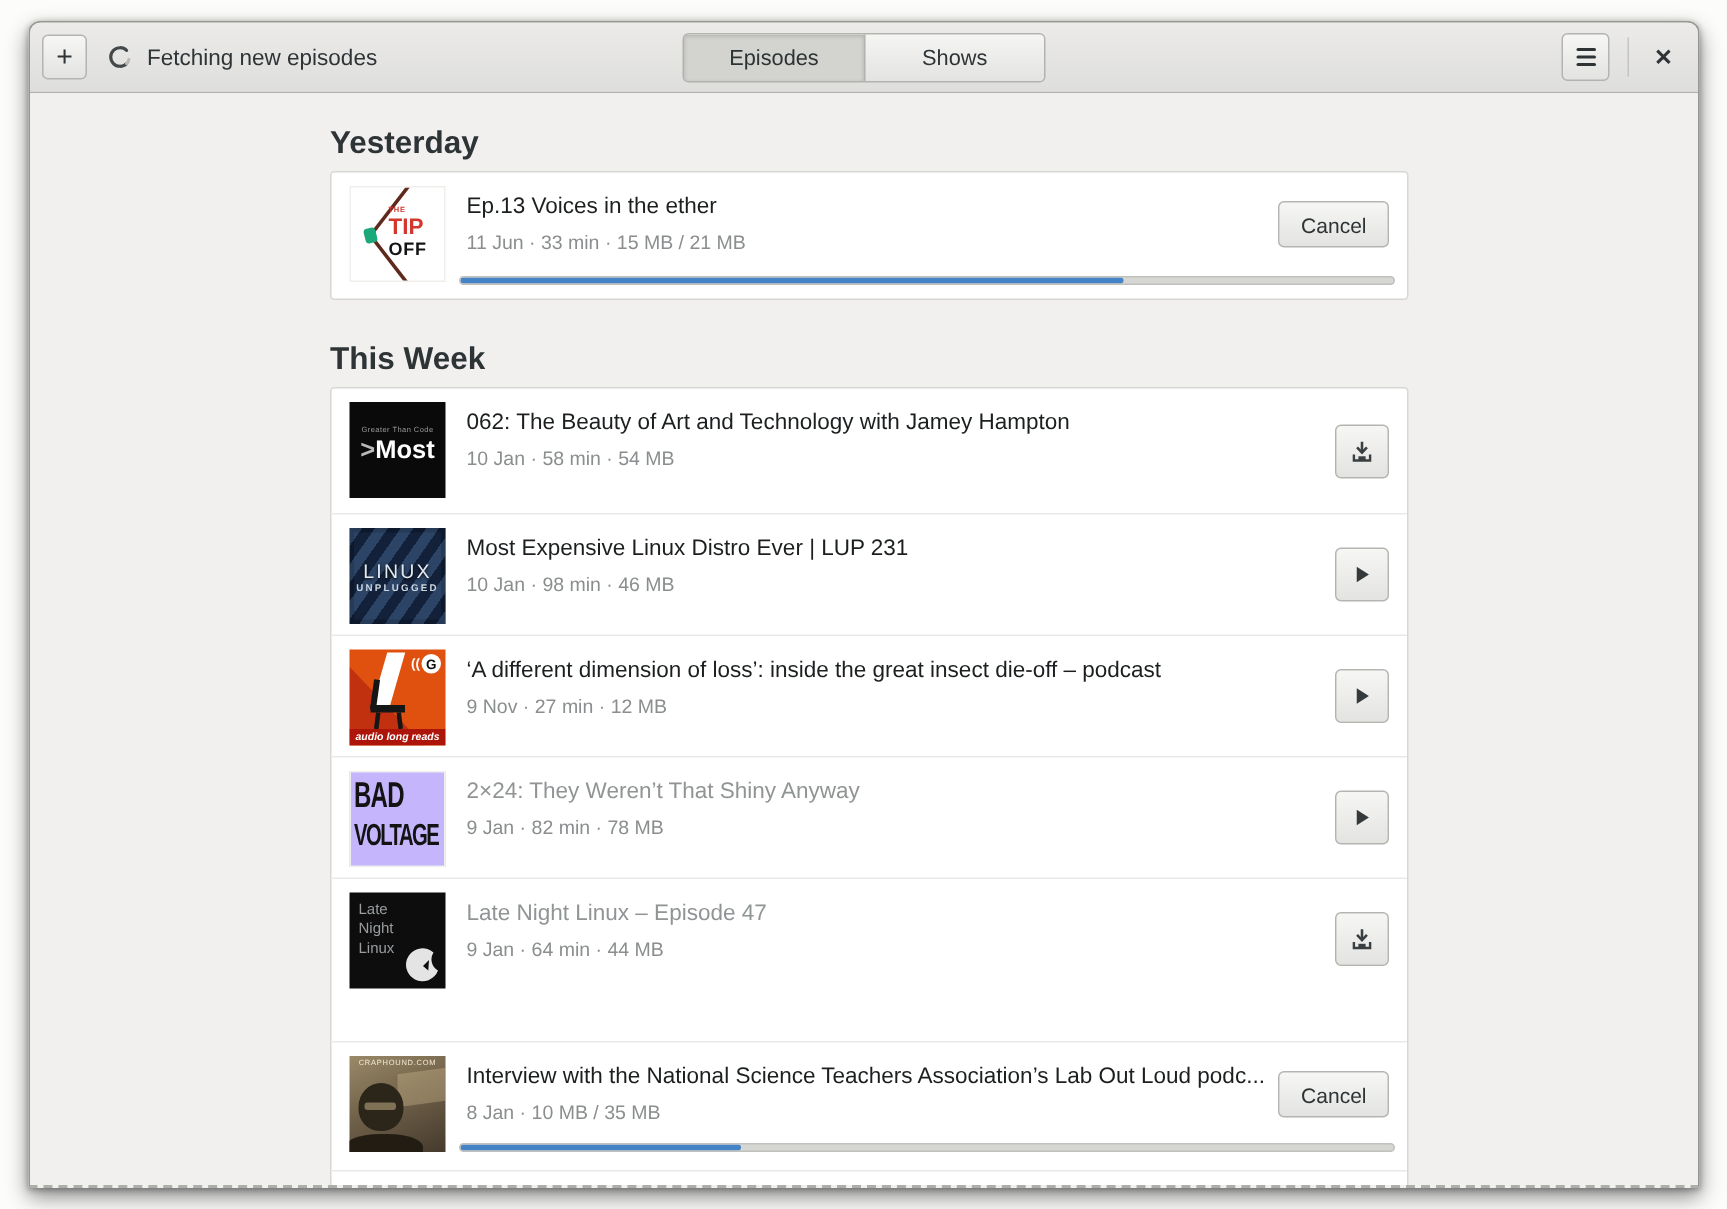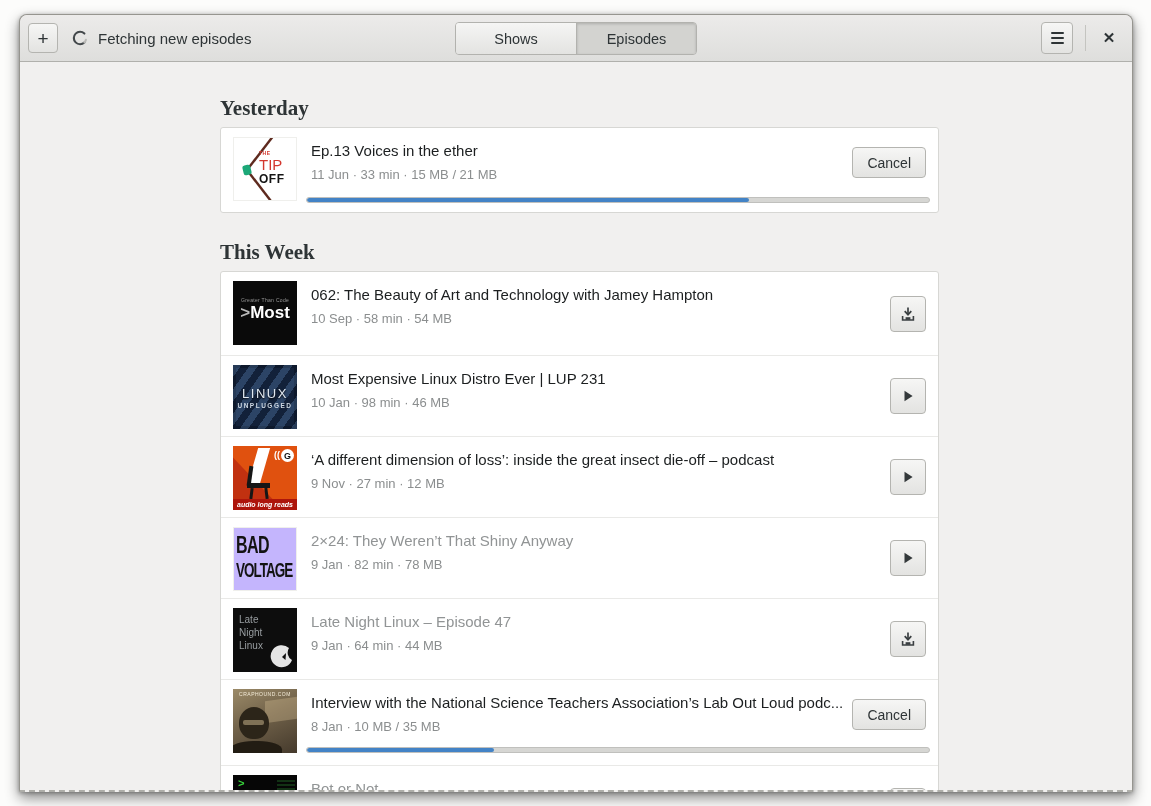--- a/index.html
+++ b/index.html
@@ -31,49 +31,49 @@
   .header-right{margin-left:auto;display:flex;align-items:center;padding-right:10px;}
   .menu-btn{width:32px;height:32px;flex-direction:column;gap:3px;}
   .menu-btn .bar{width:13px;height:2px;background:#2e3436;border-radius:1px;}
   .hr-sep{width:1px;height:26px;background:#c4c4c0;margin:0 10px 0 12px;}
   .close-btn{width:26px;height:26px;display:flex;align-items:center;justify-content:center;
     font-size:15px;font-weight:700;color:#2e3436;background:none;border:none;}
 
   
   .content{position:absolute;top:48px;left:0;right:0;bottom:0;background:#f1f0ef;overflow:hidden;}
   .col{width:719px;margin-left:200px;}
-  .section-title{font-size:21px;line-height:25px;font-weight:700;color:#2e3436;margin:33px 0 0;font-family:Liberation Serif, serif;}
+  .section-title{font-size:21px;line-height:25px;font-weight:700;color:#2e3436;margin:20px 0 0;}
   .section-title.second{margin-top:27px;}
   .card{margin-top:6px;background:#fff;border:1px solid #d7d7d4;border-radius:3px;}
 
   .row{position:relative;display:flex;padding:9px 12px;height:81px;}
   .row.h83{height:83px;}
   .row.h84{height:84px;}
-  .row.h86{height:86px;}
+  .row.h86{height:86px;margin-top:28px;}
   .row + .row{border-top:1px solid #e9e9e7;}
   .ep-body{margin-left:14px;flex:1;min-width:0;padding-top:4px;}
   .ep-title{font-size:15px;line-height:20px;color:#1c1f20;white-space:nowrap;
     overflow:hidden;text-overflow:ellipsis;}
   .row.played .ep-title{color:#919495;}
   .ep-meta{margin-top:6px;font-size:13px;color:#8b8e8f;}
   .cancel-btn{align-self:flex-start;margin-top:10px;height:31px;padding:0 14px;font-size:14px;}
   .icon-btn{align-self:center;width:36px;height:36px;}
   .progress-track{position:absolute;left:85px;right:8px;bottom:9px;height:6px;
     background:#d6d6d3;border:1px solid #c0c0bd;border-radius:4px;overflow:hidden;}
   .row.h86 .progress-track{bottom:12px;}
   .progress-fill{height:100%;background:#4383c6;border-radius:3px;}
 
   
   .logo{width:64px;height:64px;flex:none;position:relative;overflow:hidden;}
   .logo svg{display:block;}
 
   .l-tipoff{background:#fff;border:1px solid #efefec;}
   .tip-text{position:absolute;left:25px;top:13px;line-height:1;}
   .t-the{display:block;font-size:5px;font-weight:700;color:#d3372e;letter-spacing:.5px;}
-  .t-tip{display:block;font-size:15px;font-weight:400;color:#d3372e;margin-top:1px;}
+  .t-tip{display:block;font-size:15px;font-weight:700;color:#d3372e;margin-top:1px;}
   .t-off{display:block;font-size:12px;font-weight:800;color:#141414;margin-top:1px;letter-spacing:.5px;}
 
   .l-gtc{background:#0a0a0a;text-align:center;}
   .gtc-top{font-size:5px;color:#9a9a9a;margin-top:16px;letter-spacing:.3px;}
   .gtc-main{font-size:17px;font-weight:800;color:#fff;margin-top:1px;line-height:1;}
   .gtc-gt{color:#b9b9b9;}
 
   .l-lup{background:#182944;display:flex;flex-direction:column;align-items:center;
     justify-content:center;box-shadow:inset 0 0 0 3px rgba(0,0,0,.3);}
   .l-lup::before{content:"";position:absolute;inset:0;
@@ -132,22 +132,22 @@
 
     <span class="spinner">
       <svg width="16" height="16" viewBox="0 0 16 16">
         <path d="M12.4 3.6 A6.2 6.2 0 1 0 12.4 12.4" fill="none" stroke="#43484b" stroke-width="2.1" stroke-linecap="round"></path>
         <path d="M12.4 12.4 A6.2 6.2 0 0 0 13.9 9.7" fill="none" stroke="#b9b9b6" stroke-width="2.1" stroke-linecap="round"></path>
       </svg>
     </span>
     <span class="status-text">Fetching new episodes</span>
 
     <div class="view-switcher">
+      <div class="switch-btn active">Episodes</div>
       <div class="switch-btn">Shows</div>
-      <div class="switch-btn active">Episodes</div>
     </div>
 
     <div class="header-right">
       <button class="btn menu-btn">
         <span class="bar"></span>
         <span class="bar"></span>
         <span class="bar"></span>
       </button>
       <span class="hr-sep"></span>
       <button class="close-btn">✕</button>
@@ -188,21 +188,21 @@
 
       <div class="card">
 
         <div class="row h83">
           <div class="logo l-gtc">
             <div class="gtc-top">Greater Than Code</div>
             <div class="gtc-main"><span class="gtc-gt">&gt;</span><span>Most</span></div>
           </div>
           <div class="ep-body">
             <div class="ep-title">062: The Beauty of Art and Technology with Jamey Hampton</div>
-            <div class="ep-meta">10 Sep · 58 min · 54 MB</div>
+            <div class="ep-meta">10 Jan · 58 min · 54 MB</div>
           </div>
           <button class="btn icon-btn">
             <svg width="16" height="16" viewBox="0 0 16 16">
               <path d="M8 1.5 V8" stroke="#3a3f41" stroke-width="1.7" fill="none"></path>
               <path d="M4.7 5.2 L8 8.7 L11.3 5.2" stroke="#3a3f41" stroke-width="1.7" fill="none"></path>
               <path d="M2.6 10 V14 H13.4 V10" stroke="#3a3f41" stroke-width="1.6" fill="none"></path>
               <rect x="5.6" y="11.2" width="4.8" height="2.6" fill="#3a3f41"></rect>
             </svg>
           </button>
         </div>

